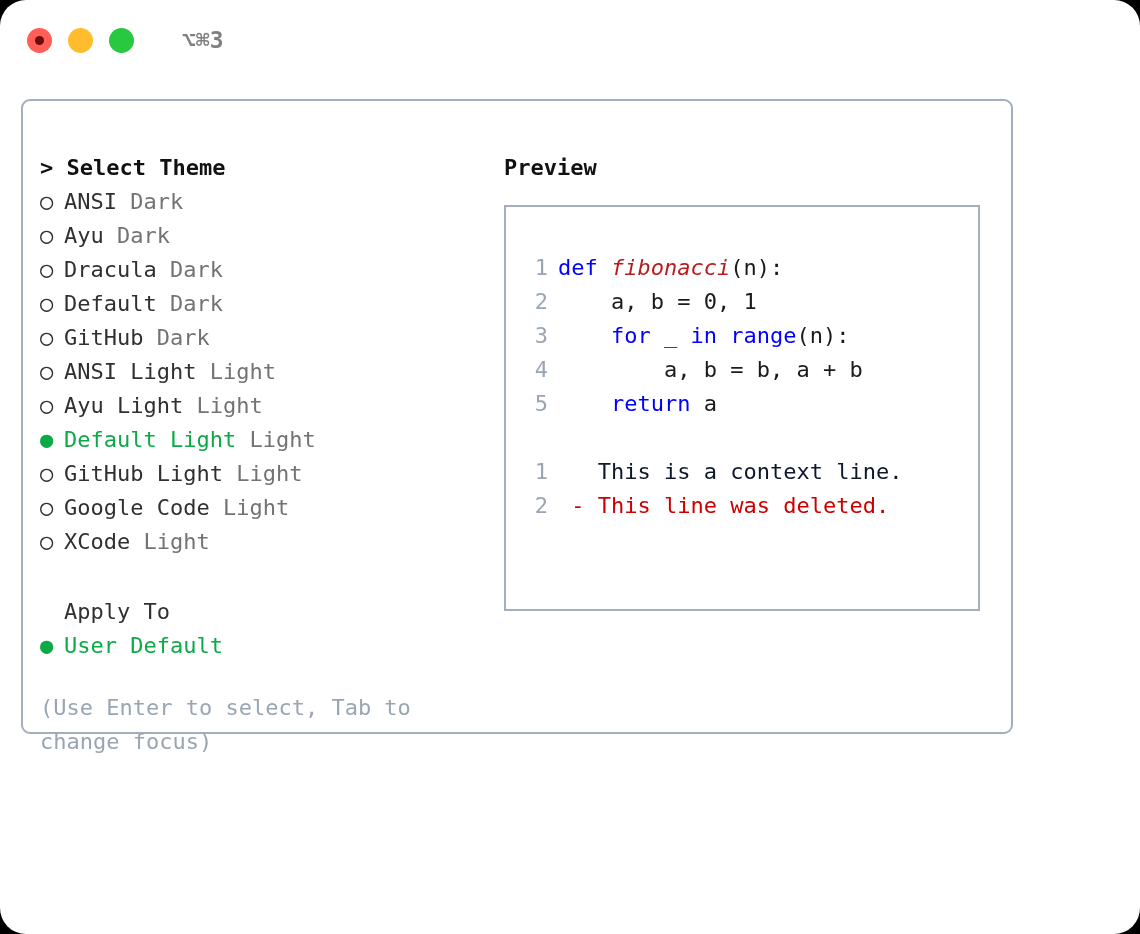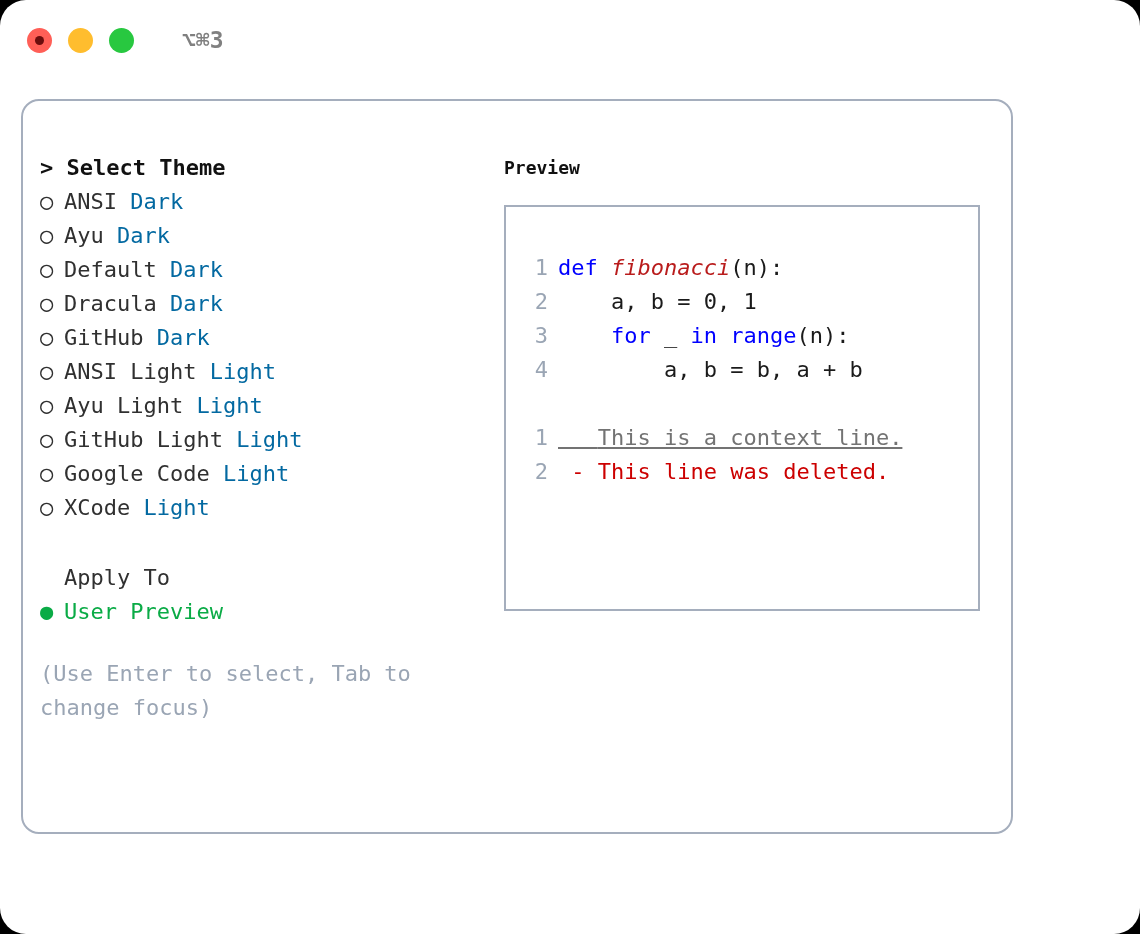--- a/index.html
+++ b/index.html
@@ -64,23 +64,23 @@
     line-height: 1;
     white-space: pre;
   }
 
   
   #card {
     position: absolute;
     left: 21px;
     top: 99px;
     width: 992px;
-    height: 735px;
+    height: 635px;
     border: 2px solid #a5aebd;
-    border-radius: 18px;
+    border-radius: 9px;
     box-sizing: border-box;
     background: #ffffff;
   }
 
   
   #left-pane {
     position: absolute;
     left: 17px;
     top: 50px;
     width: 460px;
@@ -91,41 +91,41 @@
     font-size: 22px;
     white-space: pre;
     color: #303030;
   }
   .hdr {
     font-weight: 700;
     color: #111111;
     font-size: 22px;
   }
   .bullet { display: inline-block; width: 24px; }
-  .cat    { color: #0369a1; }
+  .cat    { color: #737373; }
   .sel    { color: #0aab46; }
   .spacer-lg { height: 36px; }
   #hint {
     margin-top: 28px;
     font-size: 22px;
     line-height: 34px;
     color: #9aa5b4;
     width: 420px;
     white-space: pre-wrap;
   }
 
   
   #right-pane {
     position: absolute;
     left: 481px;
     top: 50px;
     width: 490px;
   }
   #preview-title {
-    font-size: 18px;
+    font-size: 22px;
     font-weight: 700;
     color: #111111;
     line-height: 34px;
     white-space: pre;
   }
   #preview-box {
     margin-top: 20px;
     width: 476px;
     height: 406px;
     border: 2px solid #a5aebd;
@@ -144,21 +144,21 @@
     display: inline-block;
     width: 26px;
     text-align: right;
     color: #9aa5b4;
     margin-right: 10px;
   }
   .kw  { color: #0000ff; }
   .fn  { color: #b91c1c; font-style: italic; }
   .pl  { color: #1a1a1a; }
   .gap { height: 34px; }
-  .d-ctx { color: #737373; text-decoration: underline; }
+  .d-ctx { color: #0f172a; }
   .d-del { color: #cc0000; }
   .d-add { color: #00cc22; }
 </style>
 </head>
 <body>
 
 <div id="page">
 
   <div id="titlebar">
     <span class="light red"></span>
@@ -167,48 +167,50 @@
     <span id="shortcut">⌥⌘3</span>
   </div>
 
   <div id="card">
 
     <div id="left-pane">
       <div class="row hdr">&gt; Select Theme</div>
       <div id="theme-list">
           <div class="row"><span class="bullet">○</span><span>ANSI</span><span class="cat"> Dark</span></div>
           <div class="row"><span class="bullet">○</span><span>Ayu</span><span class="cat"> Dark</span></div>
+          <div class="row"><span class="bullet">○</span><span>Dracula</span><span class="cat"> Dark</span></div>
           <div class="row"><span class="bullet">○</span><span>Default</span><span class="cat"> Dark</span></div>
-          <div class="row"><span class="bullet">○</span><span>Dracula</span><span class="cat"> Dark</span></div>
           <div class="row"><span class="bullet">○</span><span>GitHub</span><span class="cat"> Dark</span></div>
           <div class="row"><span class="bullet">○</span><span>ANSI Light</span><span class="cat"> Light</span></div>
           <div class="row"><span class="bullet">○</span><span>Ayu Light</span><span class="cat"> Light</span></div>
+          <div class="row"><span class="bullet sel">●</span><span class="sel">Default Light</span><span class="cat"> Light</span></div>
           <div class="row"><span class="bullet">○</span><span>GitHub Light</span><span class="cat"> Light</span></div>
           <div class="row"><span class="bullet">○</span><span>Google Code</span><span class="cat"> Light</span></div>
           <div class="row"><span class="bullet">○</span><span>XCode</span><span class="cat"> Light</span></div>
         </div>
 
       <div class="spacer-lg"></div>
 
       <div class="row"><span class="bullet"> </span><span>Apply To</span></div>
       <div id="apply-list">
-          <div class="row"><span class="bullet sel">●</span><span class="sel">User Preview</span></div>
+          <div class="row"><span class="bullet sel">●</span><span class="sel">User Default</span></div>
         </div>
 
       <div id="hint">(Use Enter to select, Tab to change focus)</div>
     </div>
 
     <div id="right-pane">
       <div id="preview-title">Preview</div>
       <div id="preview-box">
         <div id="code-block">
             <div class="code-line"><span class="ln">1</span><span class="kw">def </span><span class="fn">fibonacci</span><span class="pl">(n):</span></div>
             <div class="code-line"><span class="ln">2</span><span class="pl">    a, b = 0, 1</span></div>
             <div class="code-line"><span class="ln">3</span><span class="pl">    </span><span class="kw">for</span><span class="pl"> _ </span><span class="kw">in</span><span class="pl"> </span><span class="kw">range</span><span class="pl">(n):</span></div>
             <div class="code-line"><span class="ln">4</span><span class="pl">        a, b = b, a + b</span></div>
+            <div class="code-line"><span class="ln">5</span><span class="pl">    </span><span class="kw">return</span><span class="pl"> a</span></div>
           </div>
         <div class="gap"></div>
         <div id="diff-block">
             <div class="code-line"><span class="ln">1</span><span class="d-ctx">   </span><span class="d-ctx">This is a context line.</span></div>
             <div class="code-line"><span class="ln">2</span><span class="d-del"> - </span><span class="d-del">This line was deleted.</span></div>
           </div>
       </div>
     </div>
 
   </div>

